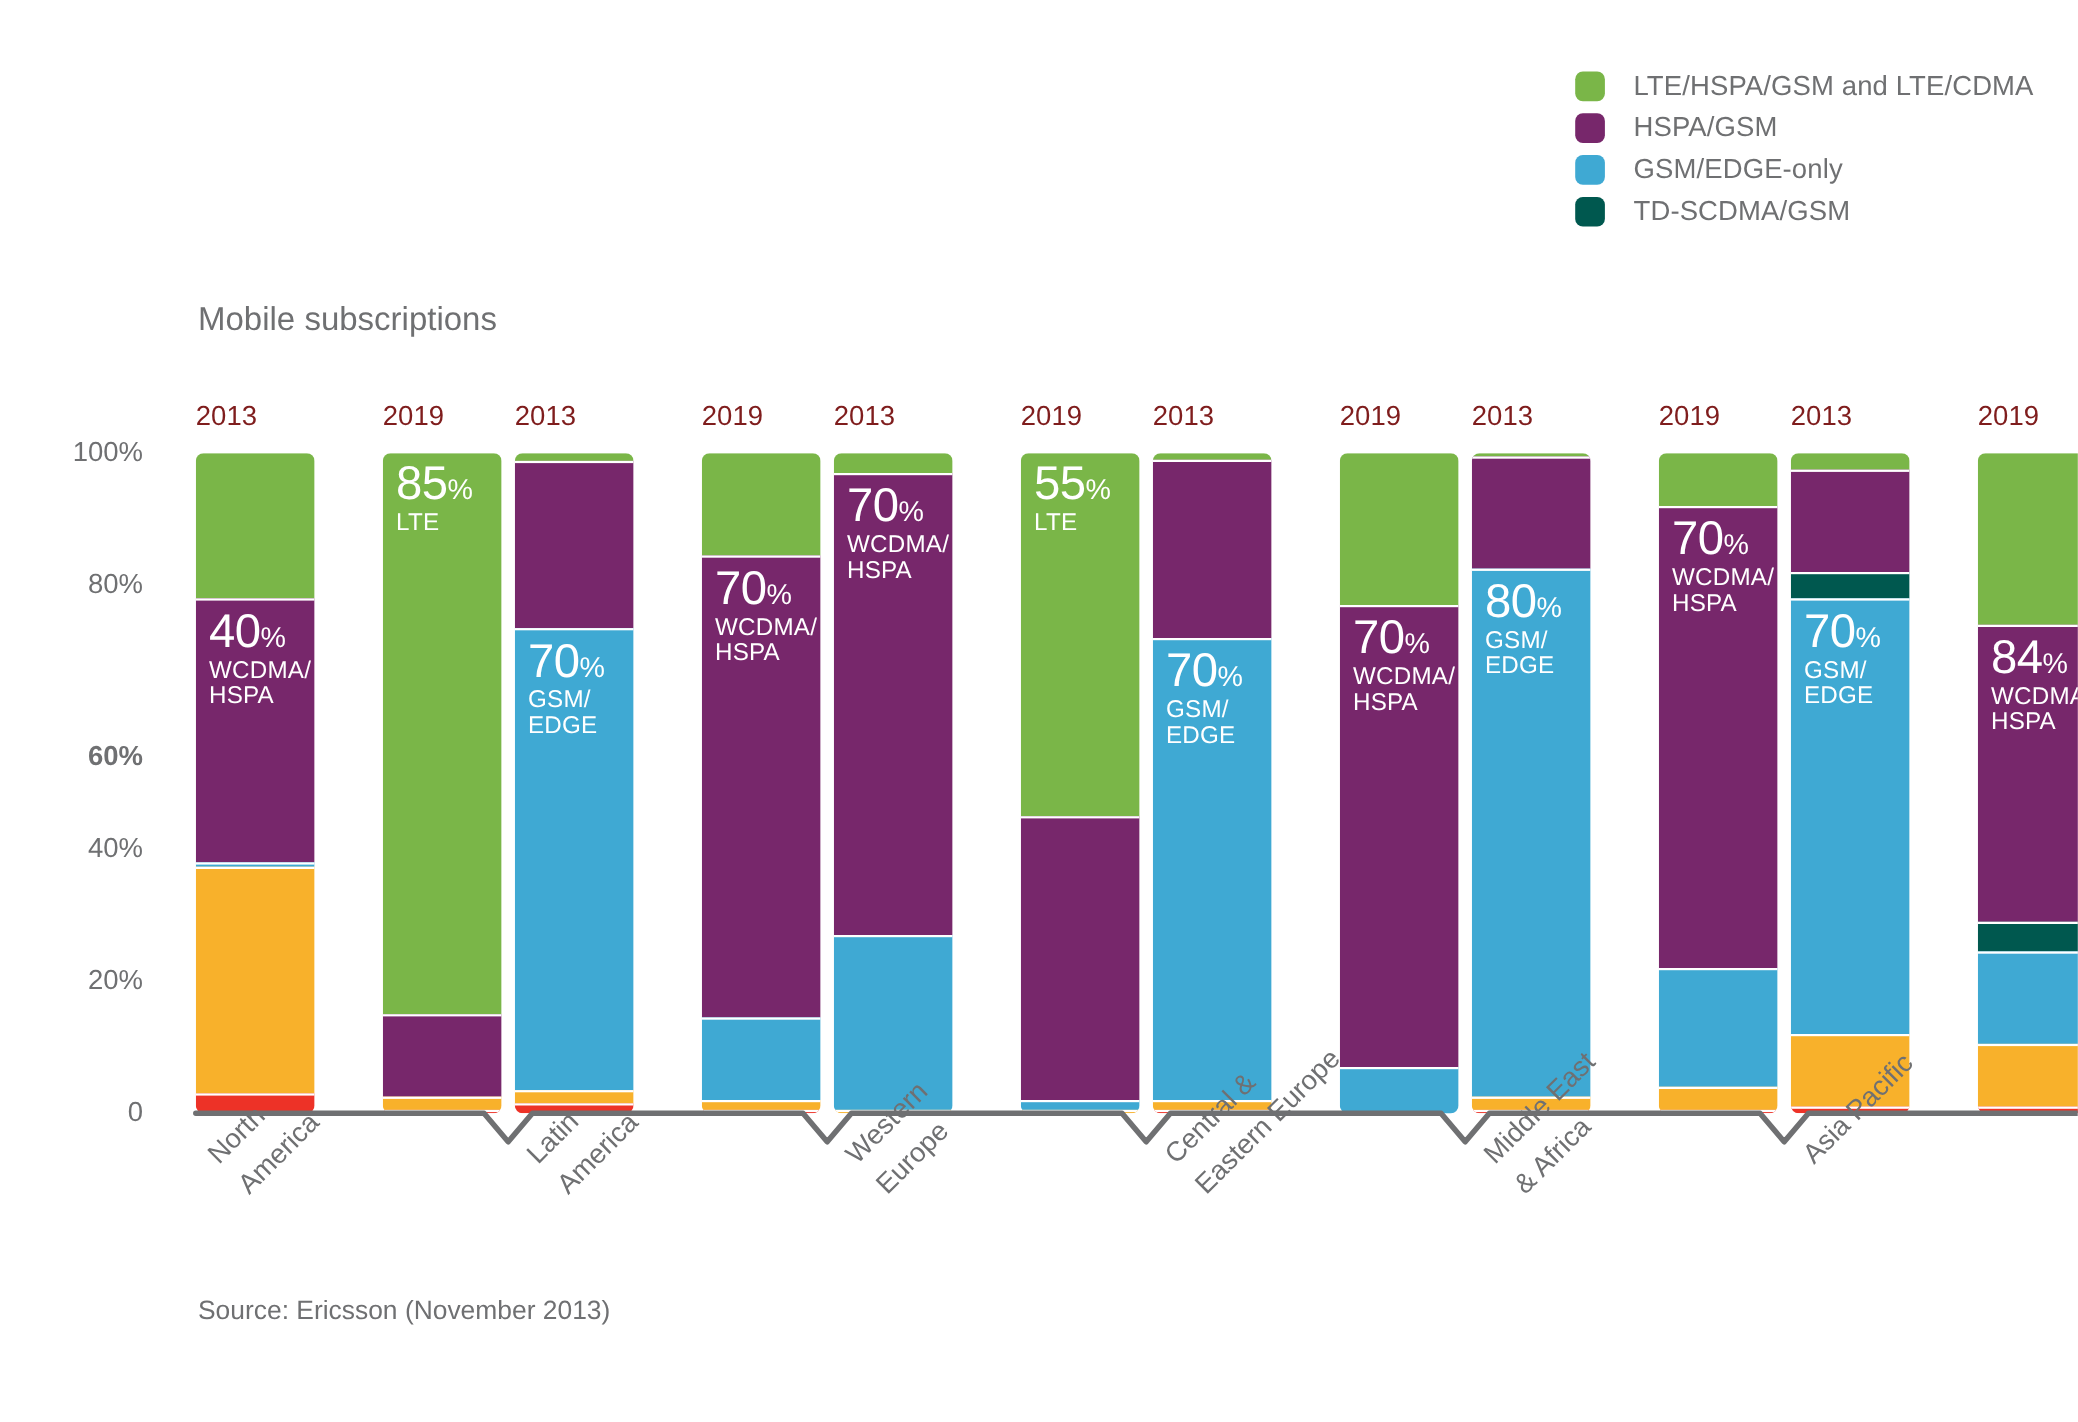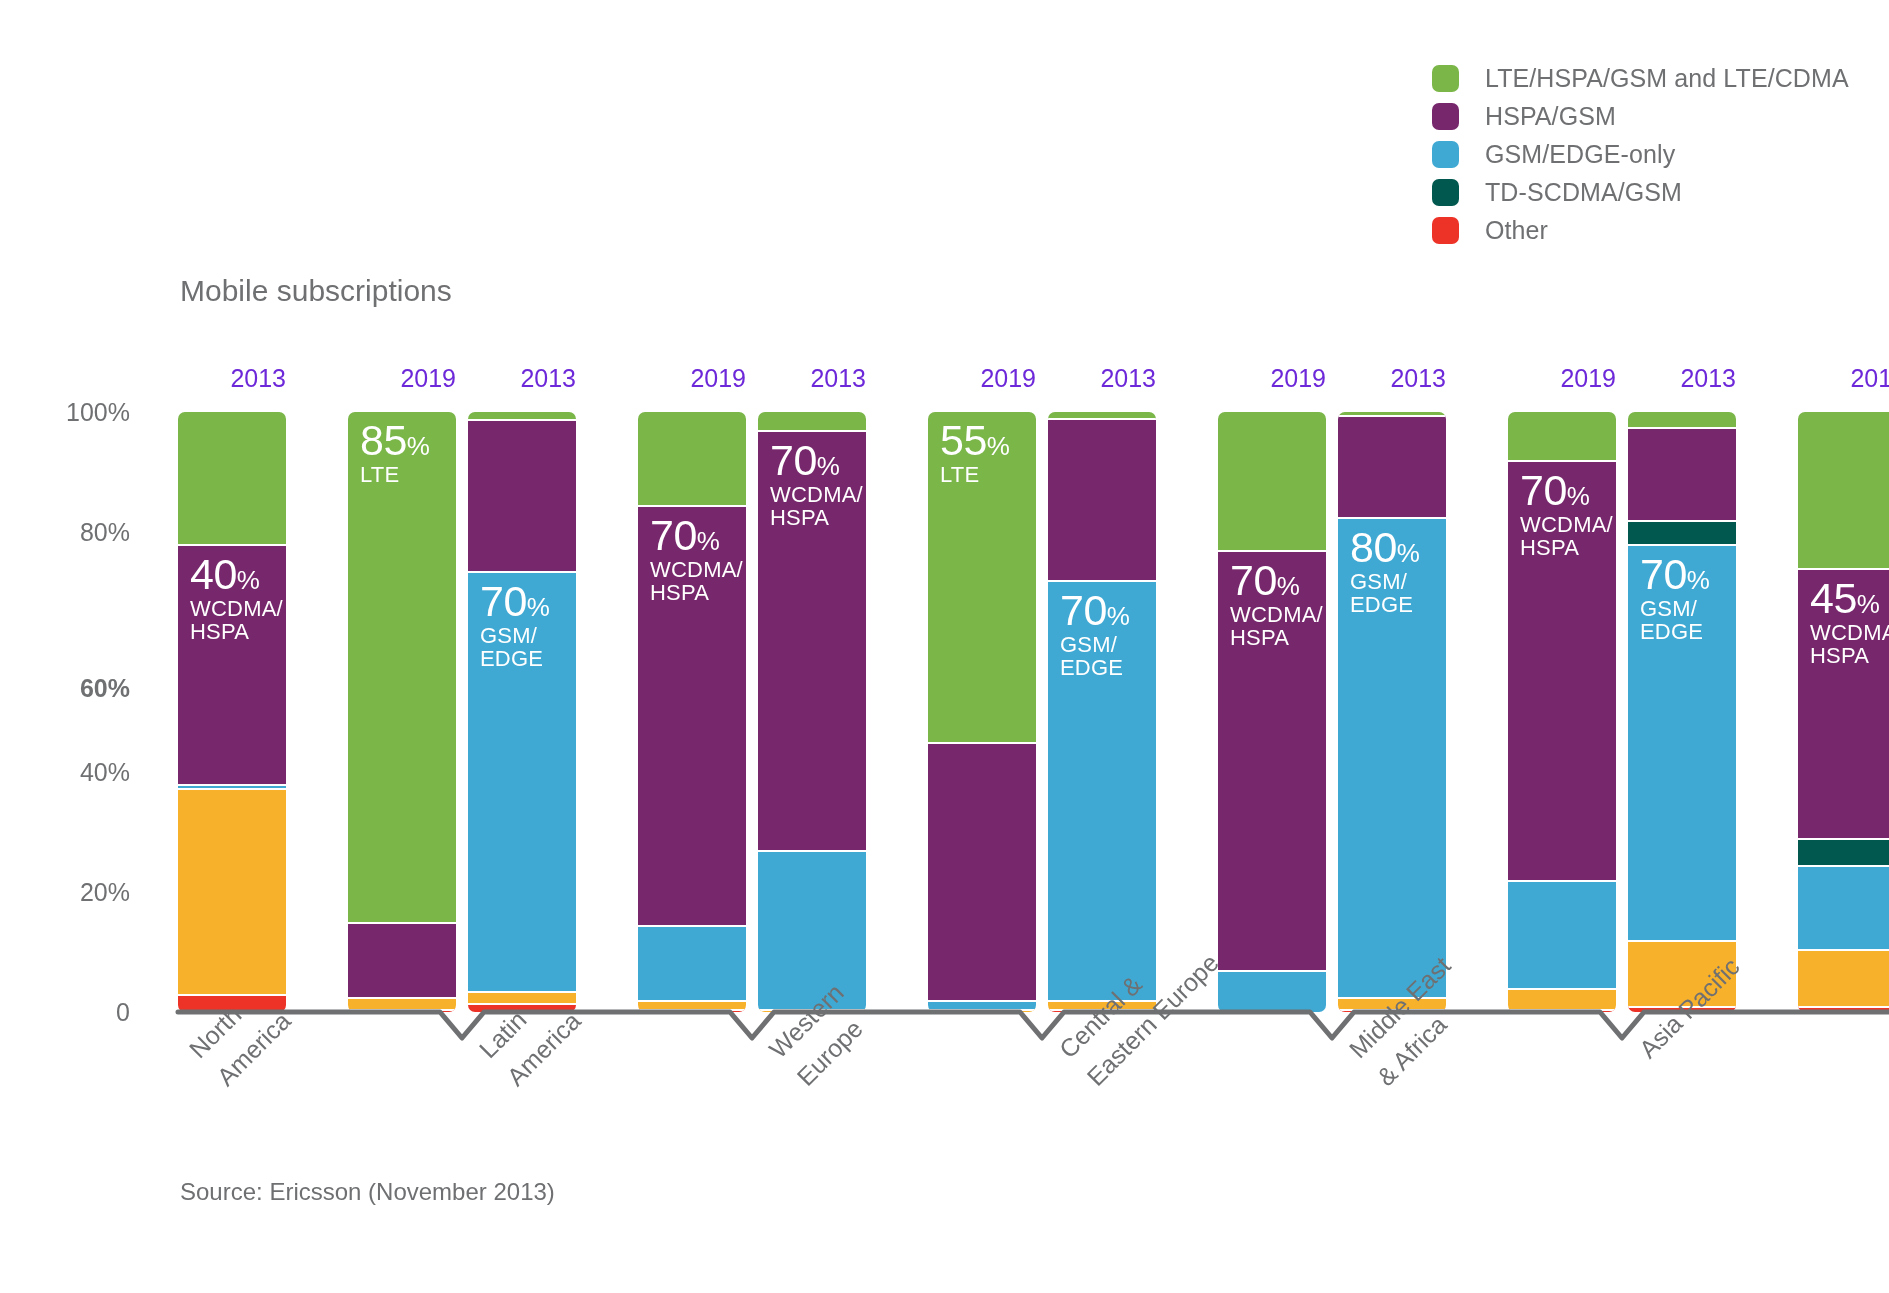--- a/index.html
+++ b/index.html
@@ -80,22 +80,22 @@
 
   .group {
     position: absolute;
     top: 0;
     height: 1293px;
   }
   .year-label {
     position: absolute;
     top: 364px;
     font-size: 25px;
-    color: #6d28d9;
-    text-align: right;
+    color: #7f1d1d;
+    text-align: left;
     width: 108px;
   }
   .bar {
     position: absolute;
     width: 108px;
     bottom: 281px;       
     height: 600px;
     border-radius: 7px;
     overflow: hidden;
     display: flex;
@@ -170,24 +170,20 @@
         <div class="legend-label">HSPA/GSM</div>
       </div>
       <div class="legend-row">
         <div class="legend-swatch" style="background: rgb(63, 169, 211);"></div>
         <div class="legend-label">GSM/EDGE-only</div>
       </div>
       <div class="legend-row">
         <div class="legend-swatch" style="background: rgb(0, 88, 79);"></div>
         <div class="legend-label">TD-SCDMA/GSM</div>
       </div>
-      <div class="legend-row">
-        <div class="legend-swatch" style="background: rgb(237, 50, 39);"></div>
-        <div class="legend-label">Other</div>
-      </div>
     </div>
 
   <div id="chart-title">Mobile subscriptions</div>
 
   <div id="yaxis">
       <div class="ytick" style="top: 412px;">100%</div>
       <div class="ytick" style="top: 532px;">80%</div>
       <div class="ytick" style="top: 688px; font-weight: bold;">60%</div>
       <div class="ytick" style="top: 772px;">40%</div>
       <div class="ytick" style="top: 892px;">20%</div>
@@ -318,21 +314,21 @@
             <div class="seg-text"><div class="seg-pct"><span>70</span><span class="unit">%</span></div><div class="seg-sub">GSM/
 EDGE</div></div>
           </div>
           <div class="seg" style="height: 66px; background: rgb(248, 177, 43);"></div>
           <div class="seg" style="height: 6px; background: rgb(237, 50, 39);"></div>
         </div>
         <div class="year-label" style="left: 170px;">2019</div>
         <div class="bar" style="left: 170px;">
           <div class="seg" style="height: 156px; background: rgb(122, 182, 72);"></div>
           <div class="seg" style="height: 270px; background: rgb(119, 39, 107);">
-            <div class="seg-text"><div class="seg-pct"><span>45</span><span class="unit">%</span></div><div class="seg-sub">WCDMA/
+            <div class="seg-text"><div class="seg-pct"><span>84</span><span class="unit">%</span></div><div class="seg-sub">WCDMA/
 HSPA</div></div>
           </div>
           <div class="seg" style="height: 27px; background: rgb(0, 88, 79);"></div>
           <div class="seg" style="height: 84px; background: rgb(63, 169, 211);"></div>
           <div class="seg" style="height: 57px; background: rgb(248, 177, 43);"></div>
           <div class="seg" style="height: 6px; background: rgb(237, 50, 39);"></div>
         </div>
       </div>
     </div>
 

